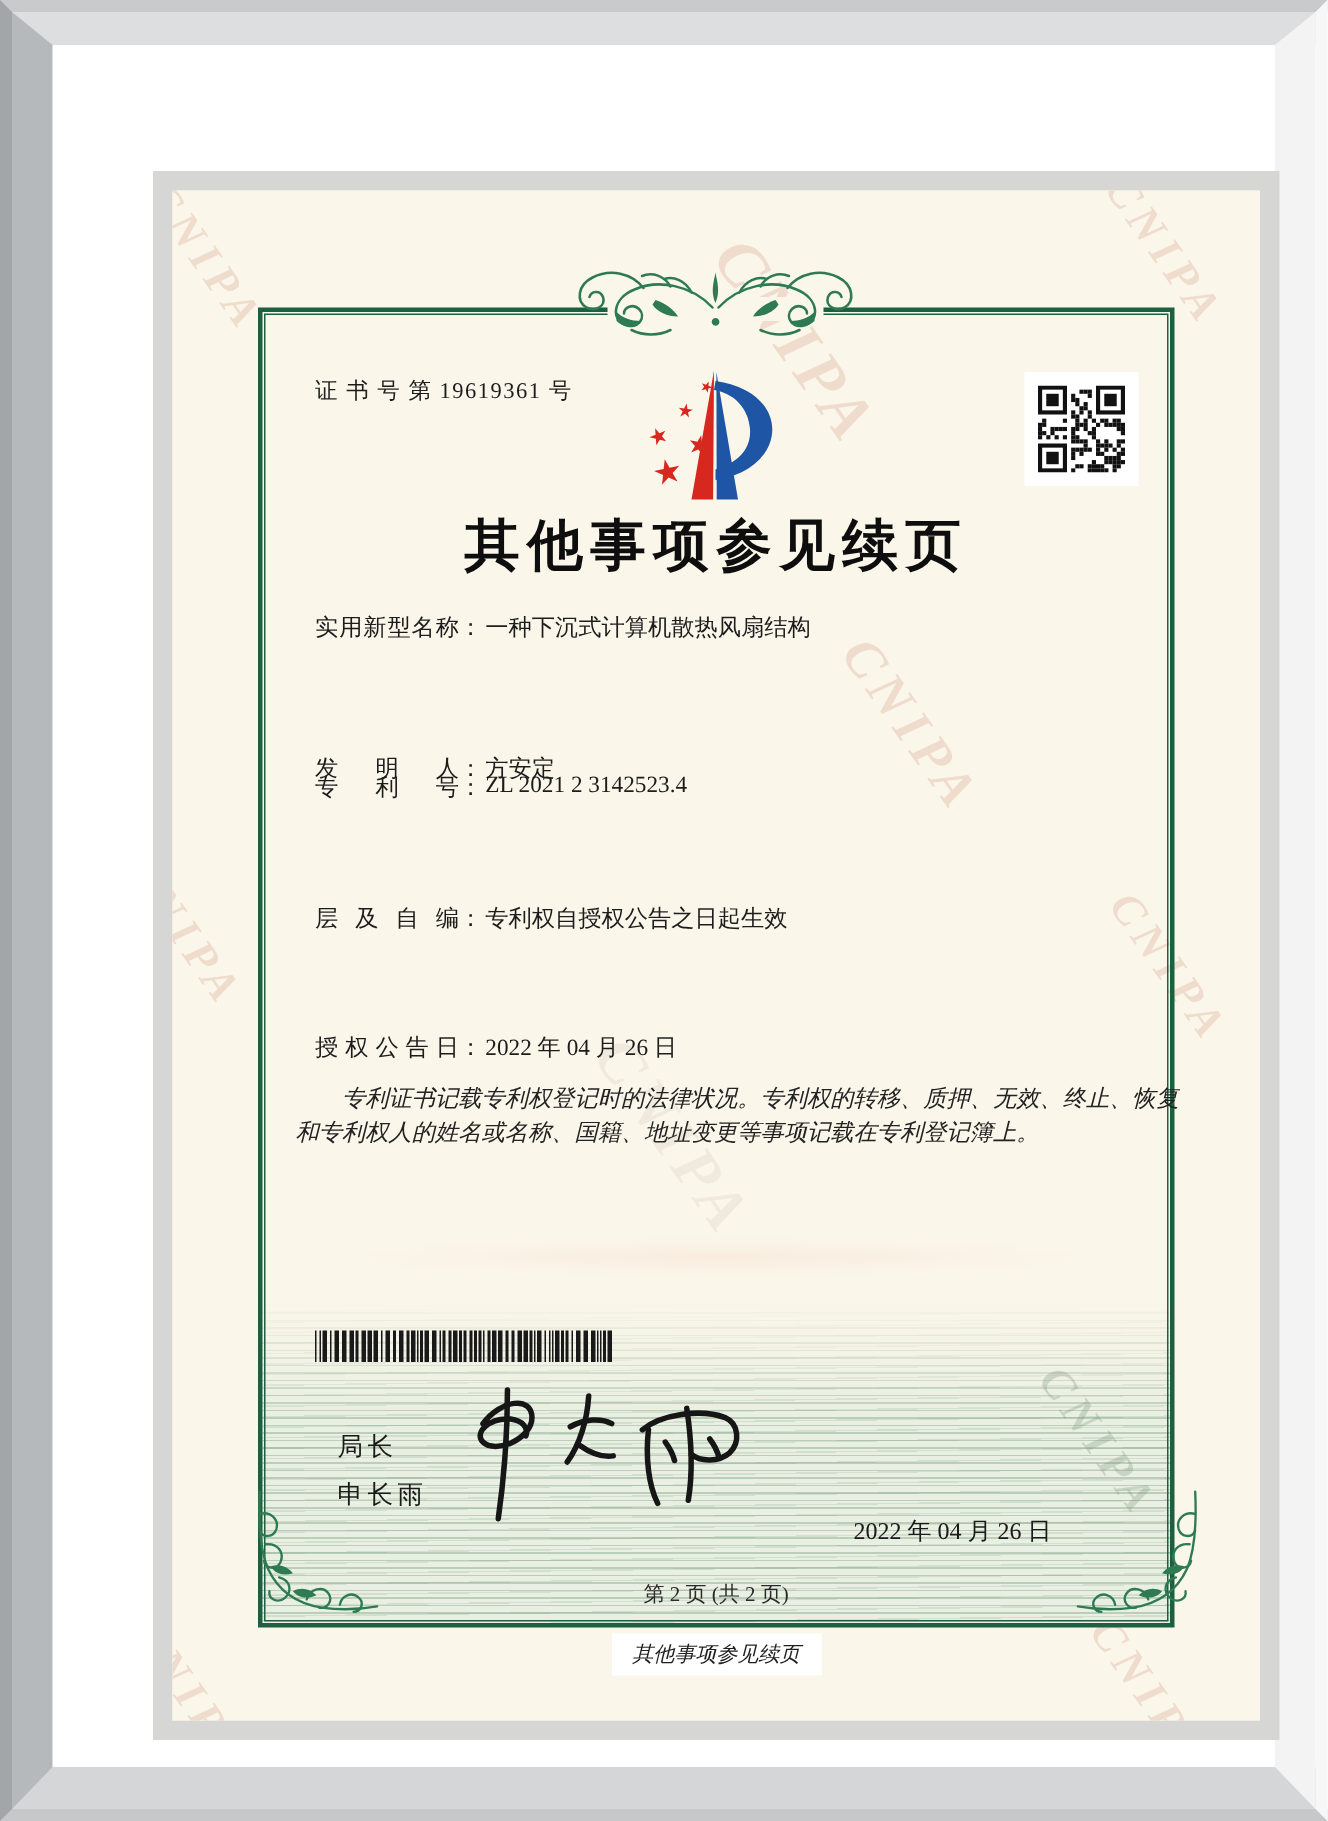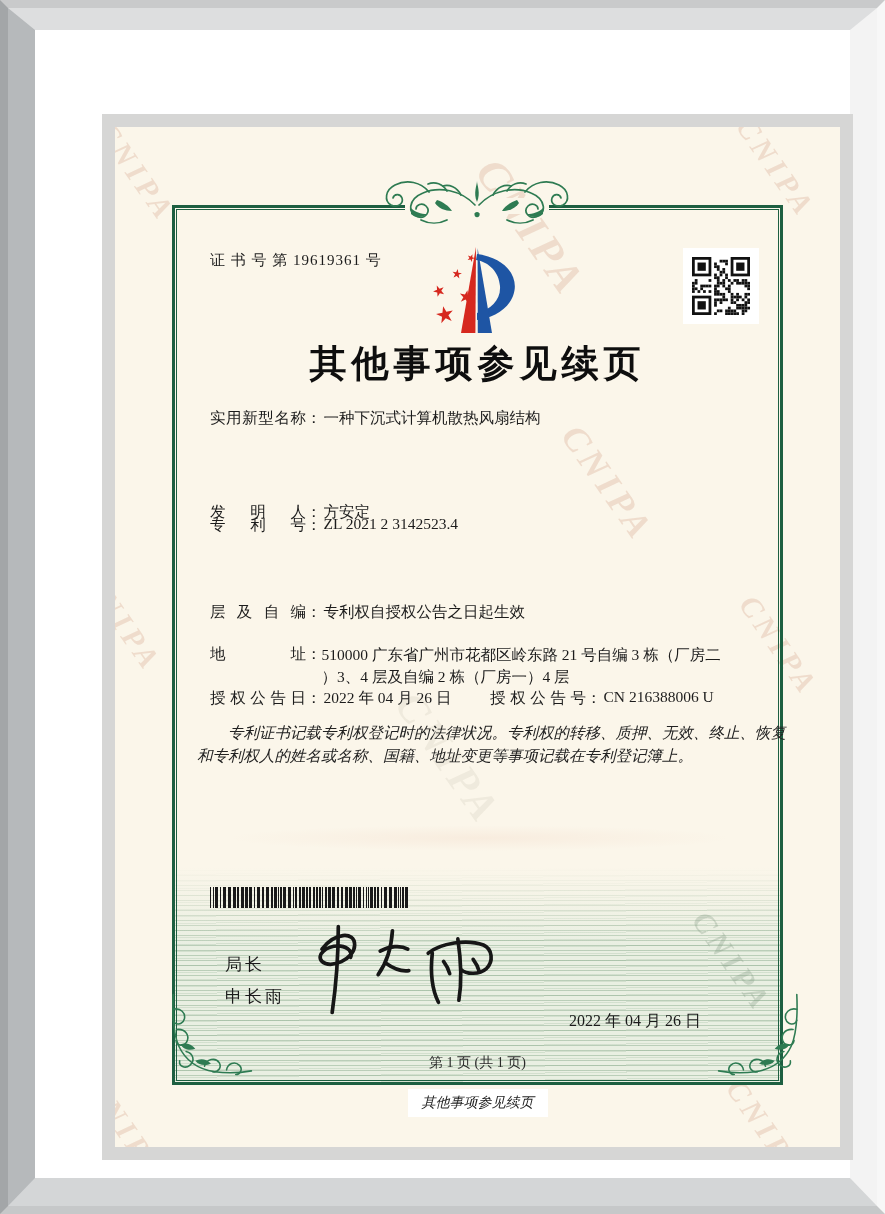--- a/index.html
+++ b/index.html
@@ -316,28 +316,22 @@
           </div>
           <div class="frow" style="top:344px;margin-top:31px;">
             <span class="flabel">发明人</span><span class="fcolon">：</span><span class="fvalue">方安定</span>
           </div>
           <div class="frow" style="top:388px;">
             <span class="flabel">专利号</span><span class="fcolon">：</span><span class="fvalue">ZL 2021 2 3142523.4</span>
           </div>
           <div class="frow" style="top:475px;">
             <span class="flabel">层及自编</span><span class="fcolon">：</span><span class="fvalue">专利权自授权公告之日起生效</span>
           </div>
-          <div class="frow" style="top:517px;">
-            <span class="flabel">地址</span><span class="fcolon">：</span><span class="addr-val"><span style="display:block;">510000 广东省广州市花都区岭东路 21 号自编 3 栋（厂房二</span><span style="display:block;">）3、4 层及自编 2 栋（厂房一）4 层</span></span>
-          </div>
           <div class="frow" style="top:561px;">
             <span class="flabel">授权公告日</span><span class="fcolon">：</span><span class="fvalue">2022 年 04 月 26 日</span>
-            <span class="grant2">
-              <span class="flabel">授权公告号</span><span class="fcolon">：</span><span class="fvalue">CN 216388006 U</span>
-            </span>
           </div>
 
           <div class="body-text">
             <p>专利证书记载专利权登记时的法律状况。专利权的转移、质押、无效、终止、恢复和专利权人的姓名或名称、国籍、地址变更等事项记载在专利登记簿上。</p>
           </div>
 
           <div class="barcode">
               <i style="width:1px;background:#191919;"></i>
               <i style="width:2px;"></i>
               <i style="width:1px;background:#191919;"></i>
@@ -458,21 +452,21 @@
             <path d="M101,32 C110,27 121,26 128,30"></path>
             <path d="M107,44 C114,49 122,52 129,51"></path>
             <path d="M148,34 C160,24 186,20 202,26 C211,30 212,42 205,49 C198,55 186,55 180,50"></path>
             <path d="M177,20 C180,40 181,62 178,80"></path>
             <path d="M152,34 C150,52 152,70 158,82"></path>
             <path d="M163,42 C166,46 168,50 169,54"></path>
             <path d="M192,40 C195,44 197,48 198,52"></path>
           </svg>
           <div class="issue-date">2022 年 04 月 26 日</div>
 
-          <div class="page-info">第 1 页 (共 1 页)</div>
+          <div class="page-info">第 2 页 (共 2 页)</div>
           <div class="footer-note">
             <span>其他事项参见续页</span>
           </div>
 
         </div>
       </div>
     </div>
   </div>
 </div>
 

